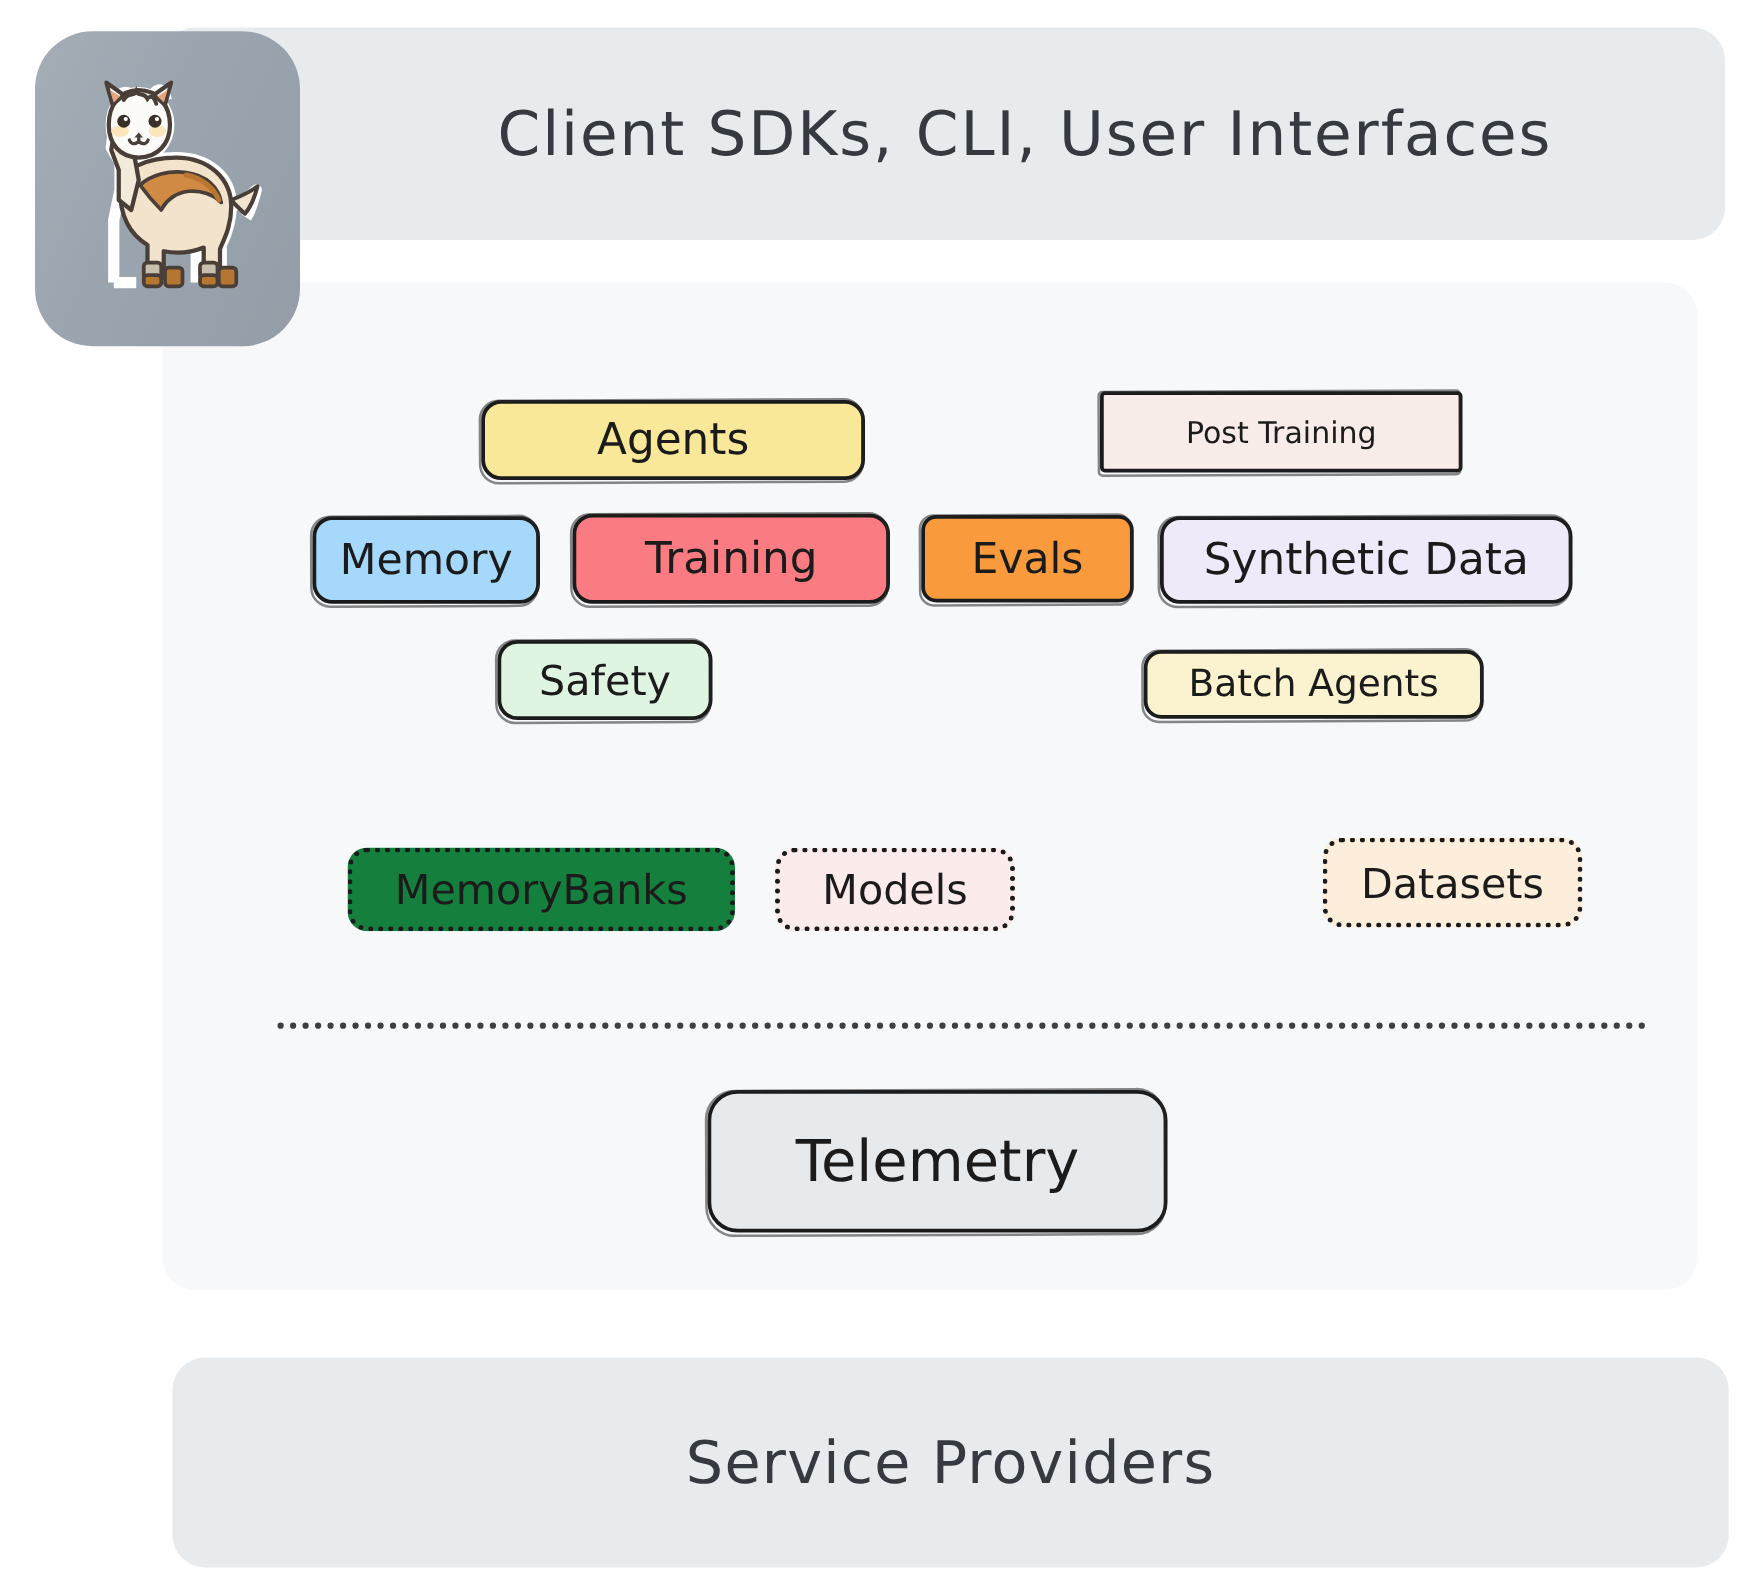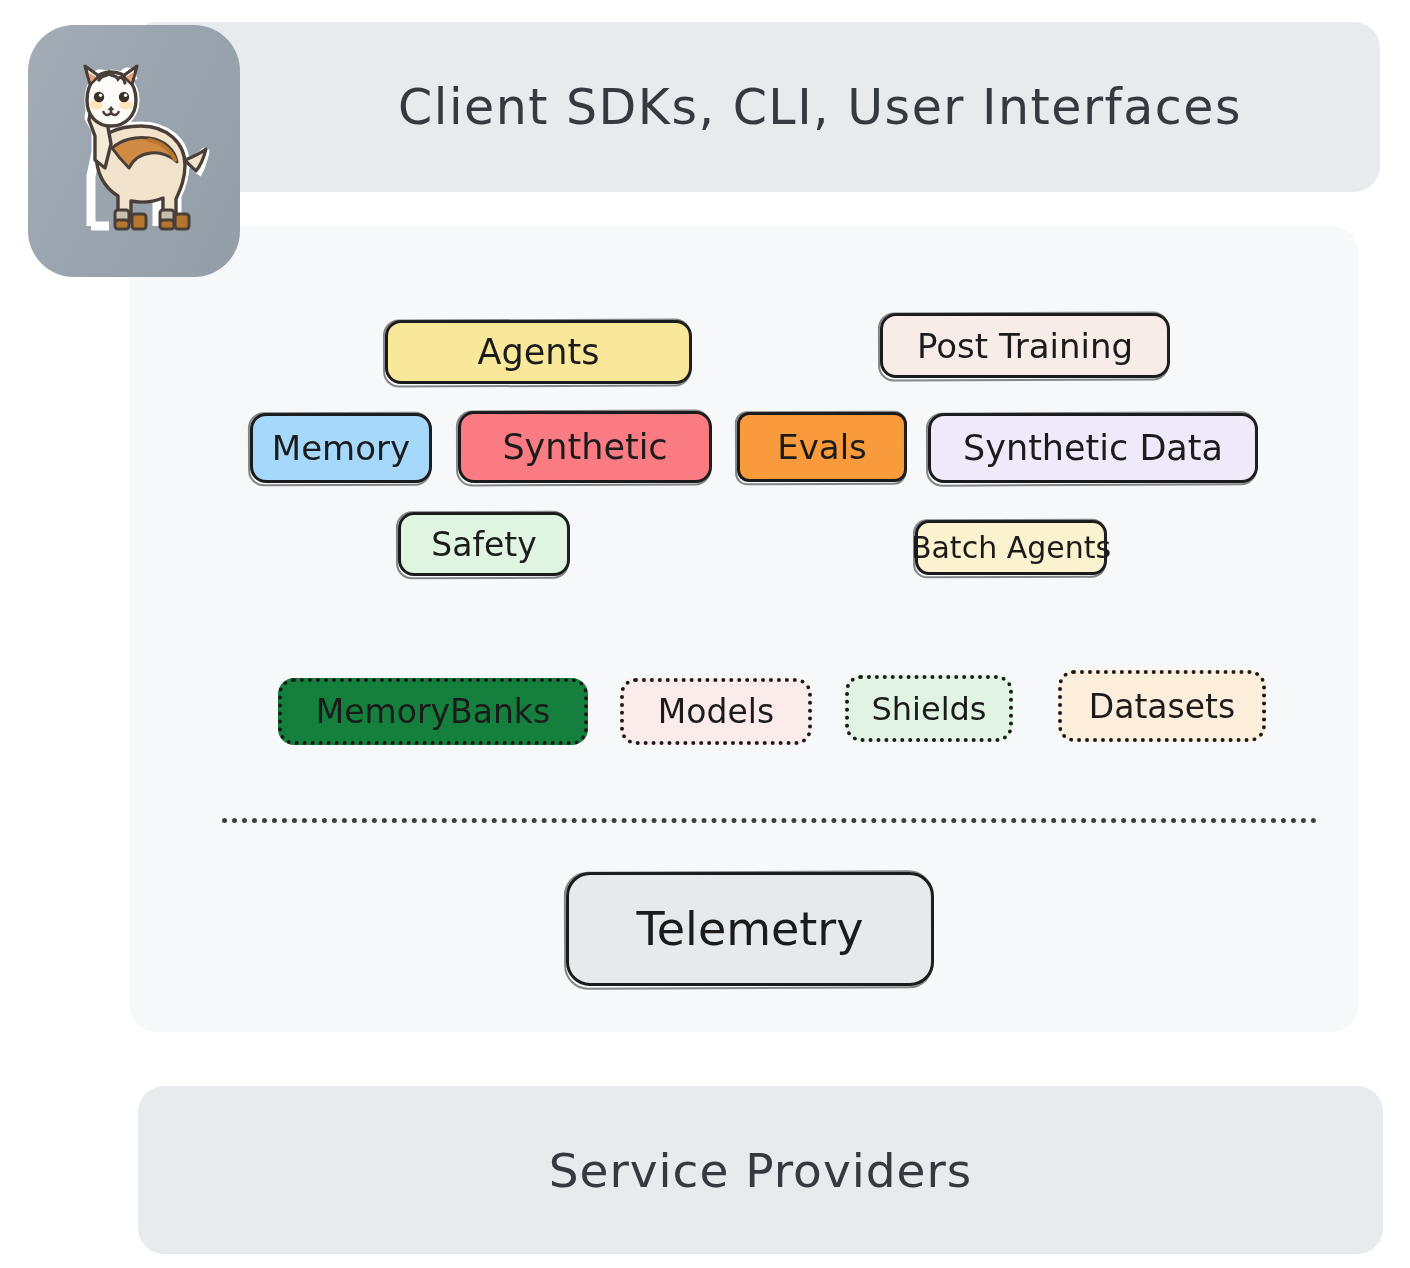--- a/index.html
+++ b/index.html
@@ -213,53 +213,50 @@
       <rect x="83" y="158" width="14" height="15" rx="3" fill="#b5762f" stroke="#4a3f38" stroke-width="3"></rect>
       <rect x="126" y="158" width="14" height="15" rx="3" fill="#b5762f" stroke="#4a3f38" stroke-width="3"></rect>
     </svg>
   </div>
 
   <div class="main-panel"></div>
 
   <div class="sbox" style="left: 385px; top: 320px; width: 307px; height: 64px; background: rgb(249, 231, 154); font-size: 35px; border-radius: 16px;">
       <span>Agents</span>
     </div>
-  <div class="sbox" style="left: 880px; top: 313px; width: 290px; height: 65px; background: rgb(248, 236, 232); font-size: 34px; border-radius: 16px;">
+  <div class="sbox" style="left: 880px; top: 313px; width: 290px; height: 65px; background: rgb(248, 236, 232); font-size: 24px; border-radius: 4px;">
       <span>Post Training</span>
     </div>
 
   <div class="sbox" style="left: 250px; top: 413px; width: 182px; height: 70px; background: rgb(165, 216, 251); font-size: 34px; border-radius: 16px;">
       <span>Memory</span>
     </div>
   <div class="sbox" style="left: 458px; top: 411px; width: 254px; height: 72px; background: rgb(251, 123, 130); font-size: 35px; border-radius: 16px;">
-      <span>Synthetic</span>
+      <span>Training</span>
     </div>
   <div class="sbox" style="left: 737px; top: 412px; width: 170px; height: 70px; background: rgb(249, 155, 60); font-size: 34px; border-radius: 12px;">
       <span>Evals</span>
     </div>
   <div class="sbox" style="left: 928px; top: 413px; width: 330px; height: 70px; background: rgb(238, 234, 249); font-size: 35px; border-radius: 16px;">
       <span>Synthetic Data</span>
     </div>
 
   <div class="sbox" style="left: 398px; top: 512px; width: 172px; height: 64px; background: rgb(223, 245, 225); font-size: 33px; border-radius: 16px;">
       <span>Safety</span>
     </div>
-  <div class="sbox" style="left: 915px; top: 520px; width: 192px; height: 55px; background: rgb(251, 243, 207); font-size: 30px; border-radius: 14px; justify-content: center;">
+  <div class="sbox" style="left: 915px; top: 520px; width: 272px; height: 55px; background: rgb(251, 243, 207); font-size: 30px; border-radius: 14px; justify-content: center;">
       <span>Batch Agents</span>
     </div>
 
   <div class="sbox dotted" style="left: 278px; top: 678px; width: 310px; height: 67px; background: #15803d; font-size: 33px; border-radius: 16px;">
       <span>MemoryBanks</span>
     </div>
   <div class="sbox dotted" style="left: 620px; top: 678px; width: 192px; height: 67px; background: rgb(251, 236, 235); font-size: 33px; border-radius: 16px;">
       <span>Models</span>
     </div>
-  <div class="sbox dotted" style="left: 845px; top: 675px; width: 168px; height: 67px; background: rgb(225, 244, 227); font-size: 32px; border-radius: 16px;">
-      <span>Shields</span>
-    </div>
   <div class="sbox dotted" style="left: 1058px; top: 670px; width: 208px; height: 72px; background: rgb(252, 238, 219); font-size: 33px; border-radius: 16px;">
       <span>Datasets</span>
     </div>
 
   <div class="divider"></div>
 
   <div class="sbox" style="left: 566px; top: 872px; width: 368px; height: 114px; background: rgb(231, 234, 236); font-size: 46px; border-radius: 24px;">
       <span>Telemetry</span>
     </div>
 

